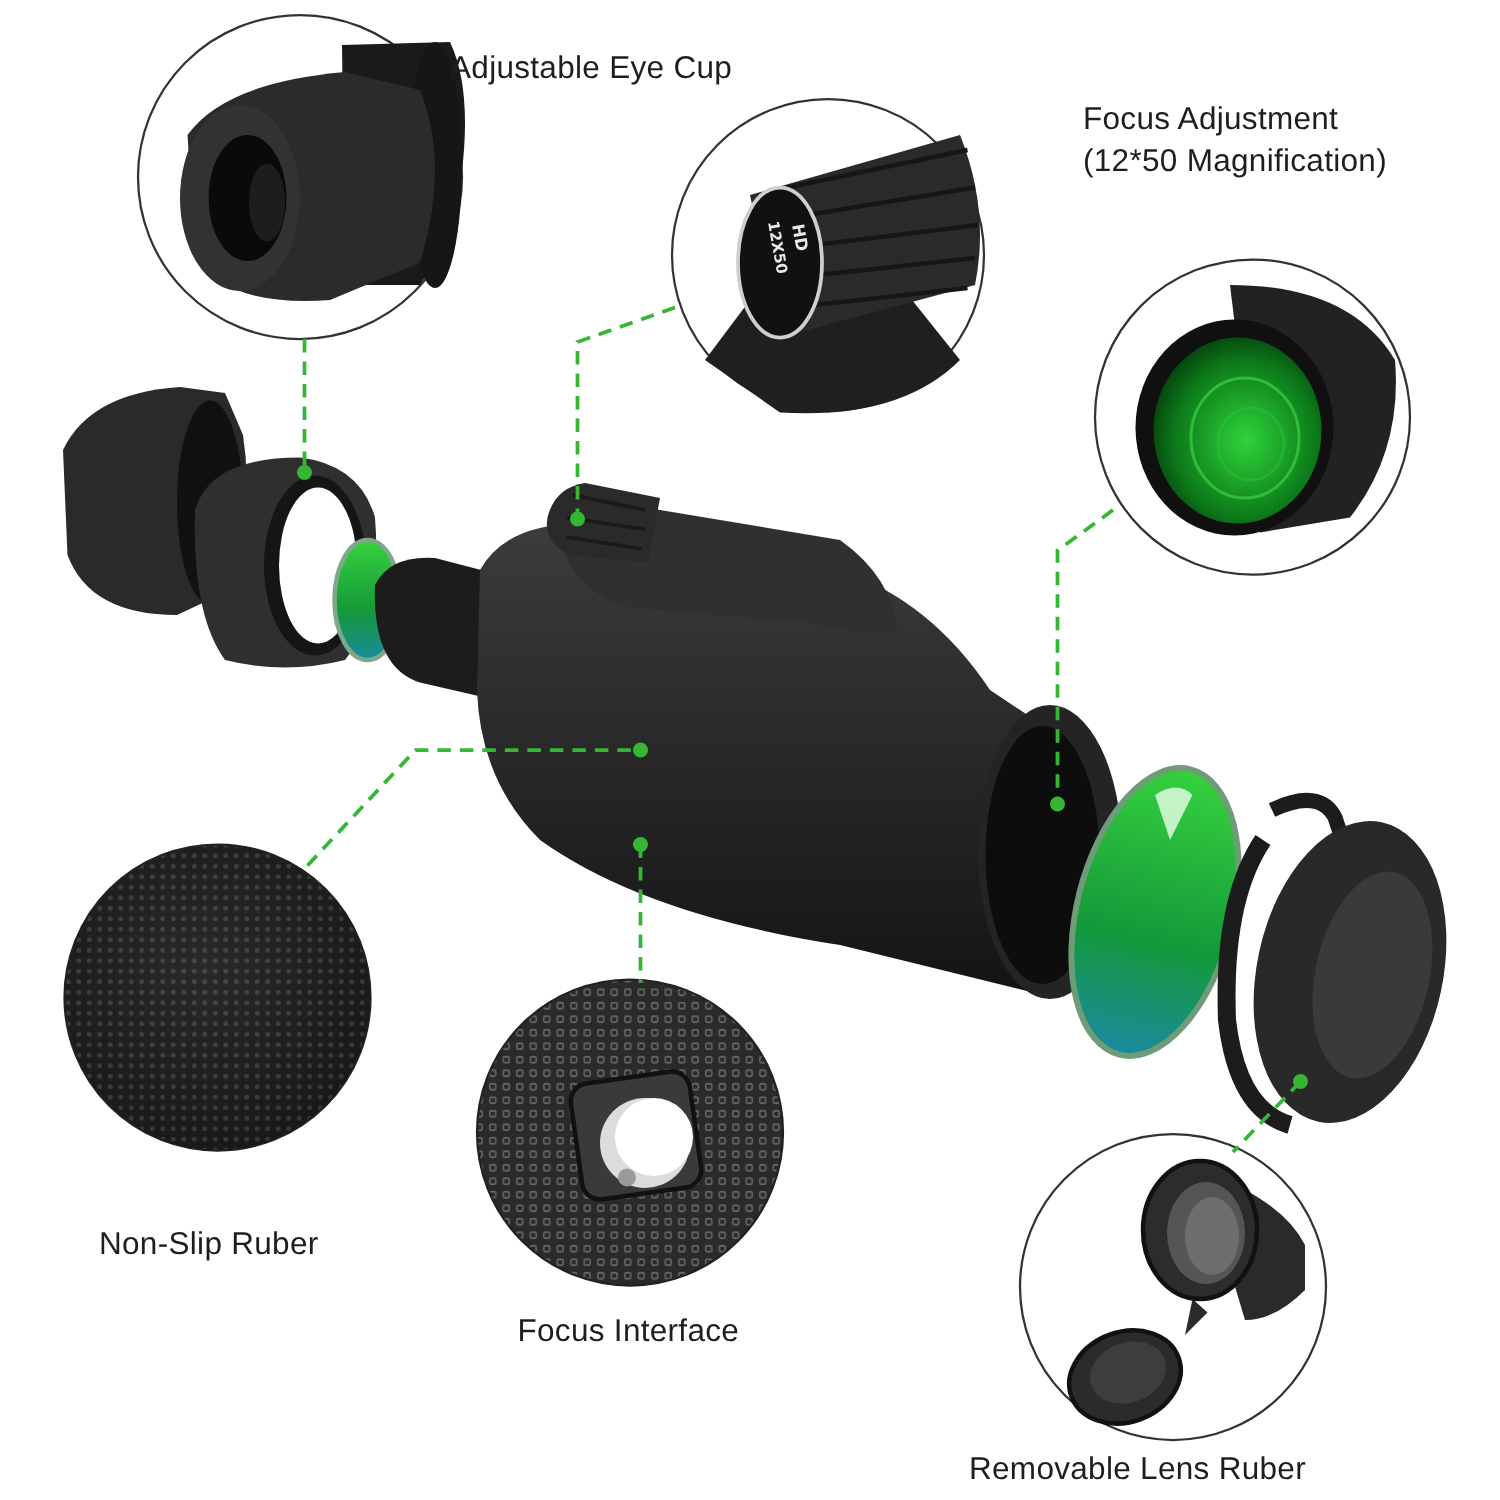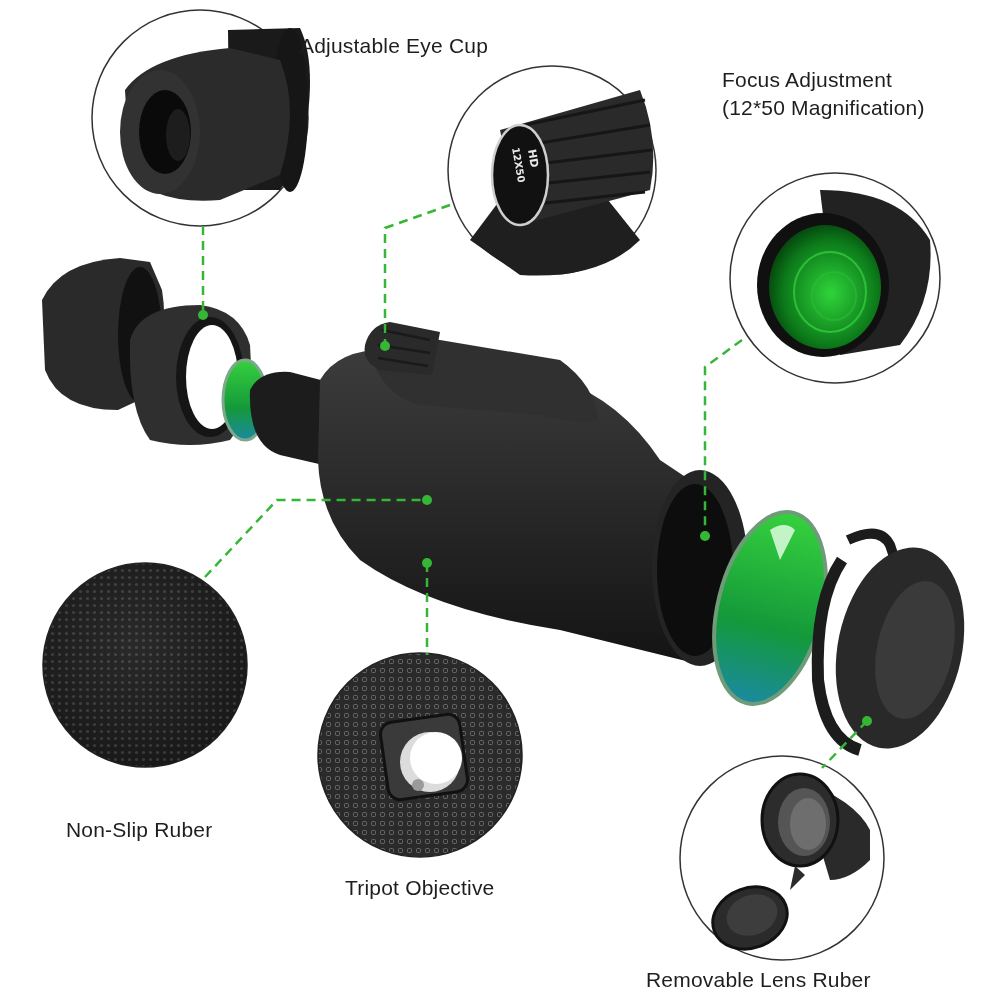--- a/index.html
+++ b/index.html
@@ -176,19 +176,19 @@
   </div>
 
   <div class="label" style="left:745px; top:399px;">
   </div>
 
   <div class="label" style="left:66px; top:782px;margin-top:34px;">
     <span>Non-Slip Ruber</span>
   </div>
 
   <div class="label" style="left:345px; top:874px;">
-    <span>Tripot Objective</span>
+    <span>Focus Interface</span>
   </div>
 
   <div class="label" style="left:646px; top:966px;">
     <span>Removable Lens Ruber</span>
   </div>
 </div>
 
 </body></html>

